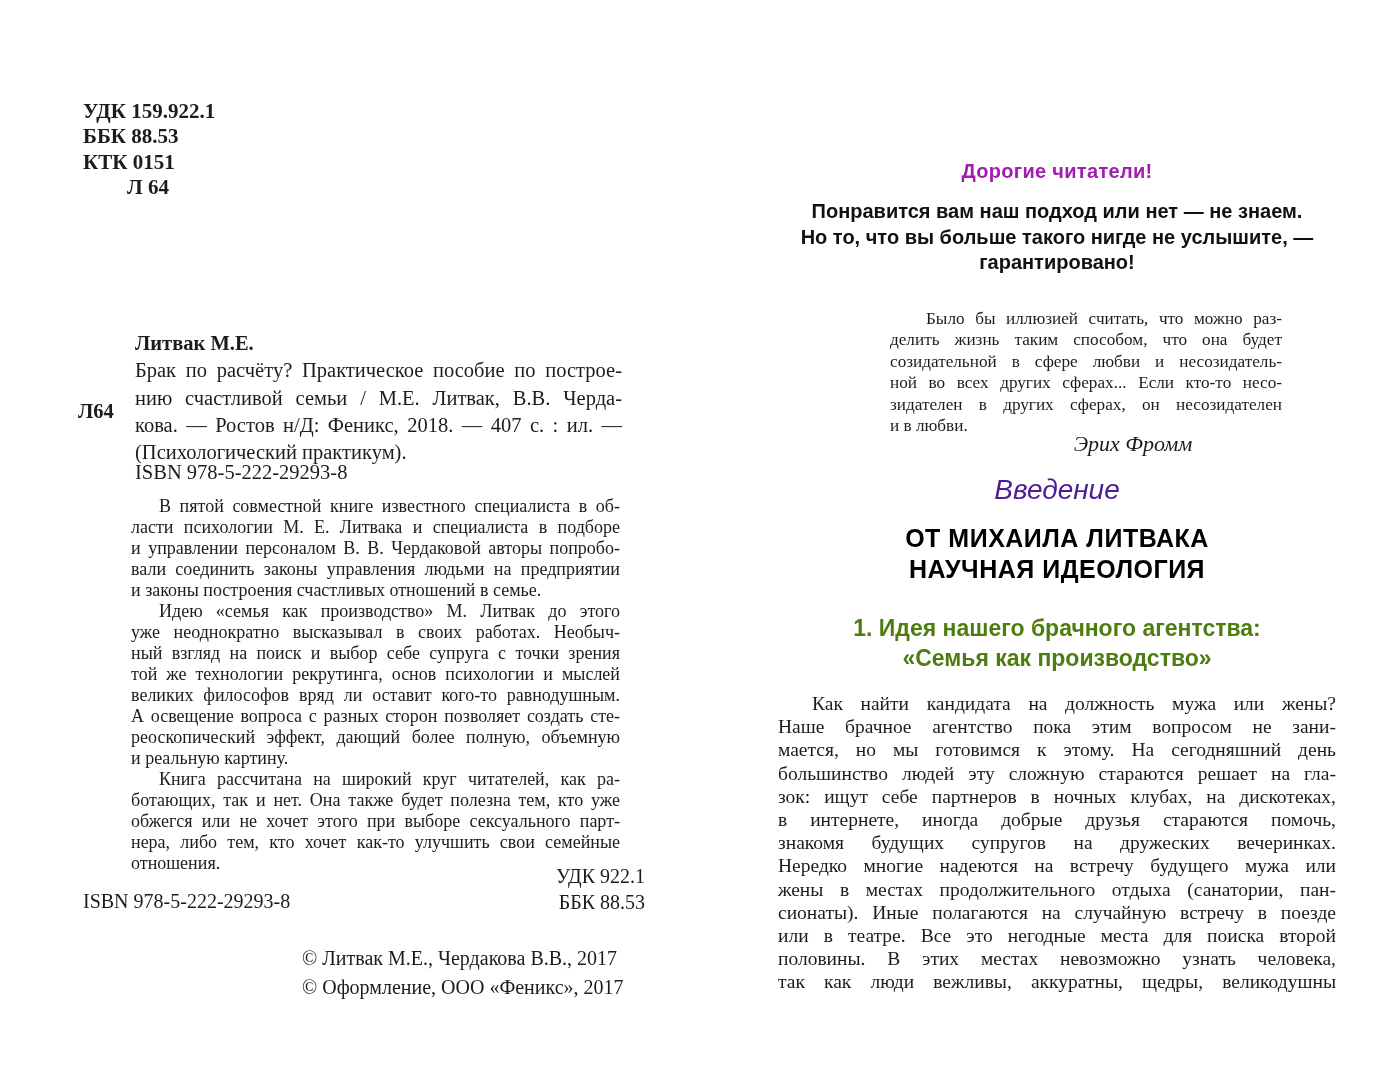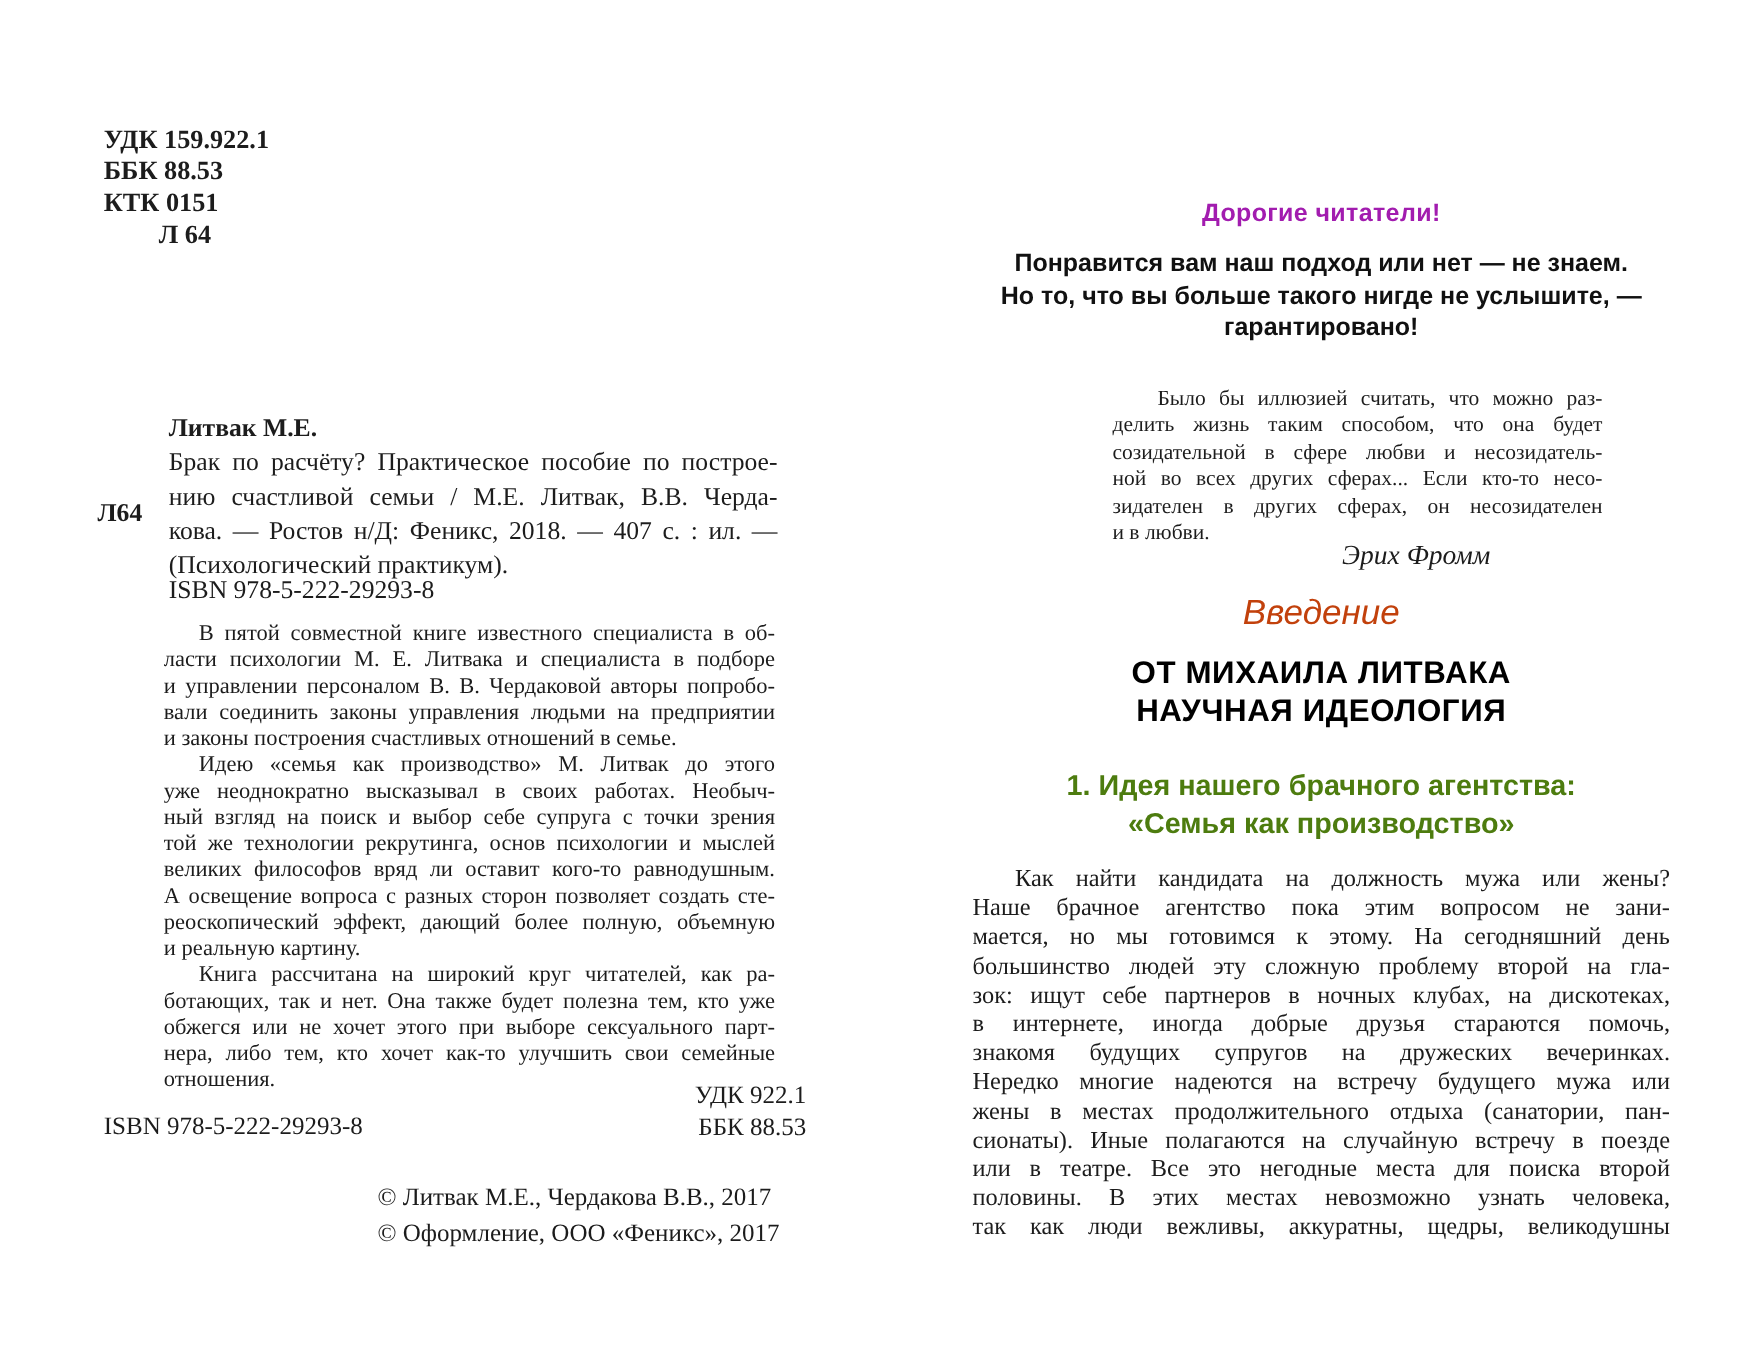--- a/index.html
+++ b/index.html
@@ -45,21 +45,21 @@
   .r-col{left:778px;width:558px;}
   .sans{font-family:"Liberation Sans", sans-serif;}
 
   .salutation{top:160px;text-align:center;font-weight:bold;font-size:20px;letter-spacing:0.3px;color:#a21caf;}
   .promise{top:199px;font-weight:bold;font-size:20px;line-height:25.5px;color:#111;}
 
   .epigraph{left:890px;top:308px;width:392px;font-size:17.2px;line-height:21.4px;}
   .epigraph .jline:first-child{text-indent:36px;}
   .epigraph-author{left:946px;top:431px;width:374px;text-align:center;font-style:italic;font-size:22px;}
 
-  .intro-label{top:474px;text-align:center;font-style:italic;font-weight:400;font-size:28px;color:#c2410c;}
+  .intro-label{top:474px;text-align:center;font-style:italic;font-weight:400;font-size:28px;color:#4c1d95;}
   .chapter-title{top:523px;font-weight:bold;font-size:25px;line-height:30.5px;letter-spacing:0.5px;color:#000;}
   .section-title{top:614px;font-weight:bold;font-size:23px;line-height:29.5px;color:#4d7c0f;}
 
   .body-text{left:778px;top:692px;width:558px;font-size:19.5px;line-height:23.2px;}
   .body-text .jline:first-child{text-indent:34px;}
 </style>
 </head>
 <body>
 
 <div class="abs codes-block">
@@ -151,21 +151,21 @@
 
 <div class="abs r-col section-title sans lines-center">
     <div class="jline">1. Идея нашего брачного агентства:</div>
     <div class="jline loose">«Семья как производство»</div>
   </div>
 
 <div class="abs body-text">
     <div class="jline">Как найти кандидата на должность мужа или жены?</div>
     <div class="jline">Наше брачное агентство пока этим вопросом не зани-</div>
     <div class="jline">мается, но мы готовимся к этому. На сегодняшний день</div>
-    <div class="jline">большинство людей эту сложную проблему второй на гла-</div>
+    <div class="jline">большинство людей эту сложную стараются решает на гла-</div>
     <div class="jline">зок: ищут себе партнеров в ночных клубах, на дискотеках,</div>
     <div class="jline">в интернете, иногда добрые друзья стараются помочь,</div>
     <div class="jline">знакомя будущих супругов на дружеских вечеринках.</div>
     <div class="jline">Нередко многие надеются на встречу будущего мужа или</div>
     <div class="jline">жены в местах продолжительного отдыха (санатории, пан-</div>
     <div class="jline">сионаты). Иные полагаются на случайную встречу в поезде</div>
     <div class="jline">или в театре. Все это негодные места для поиска второй</div>
     <div class="jline">половины. В этих местах невозможно узнать человека,</div>
     <div class="jline">так как люди вежливы, аккуратны, щедры, великодушны</div>
   </div>

